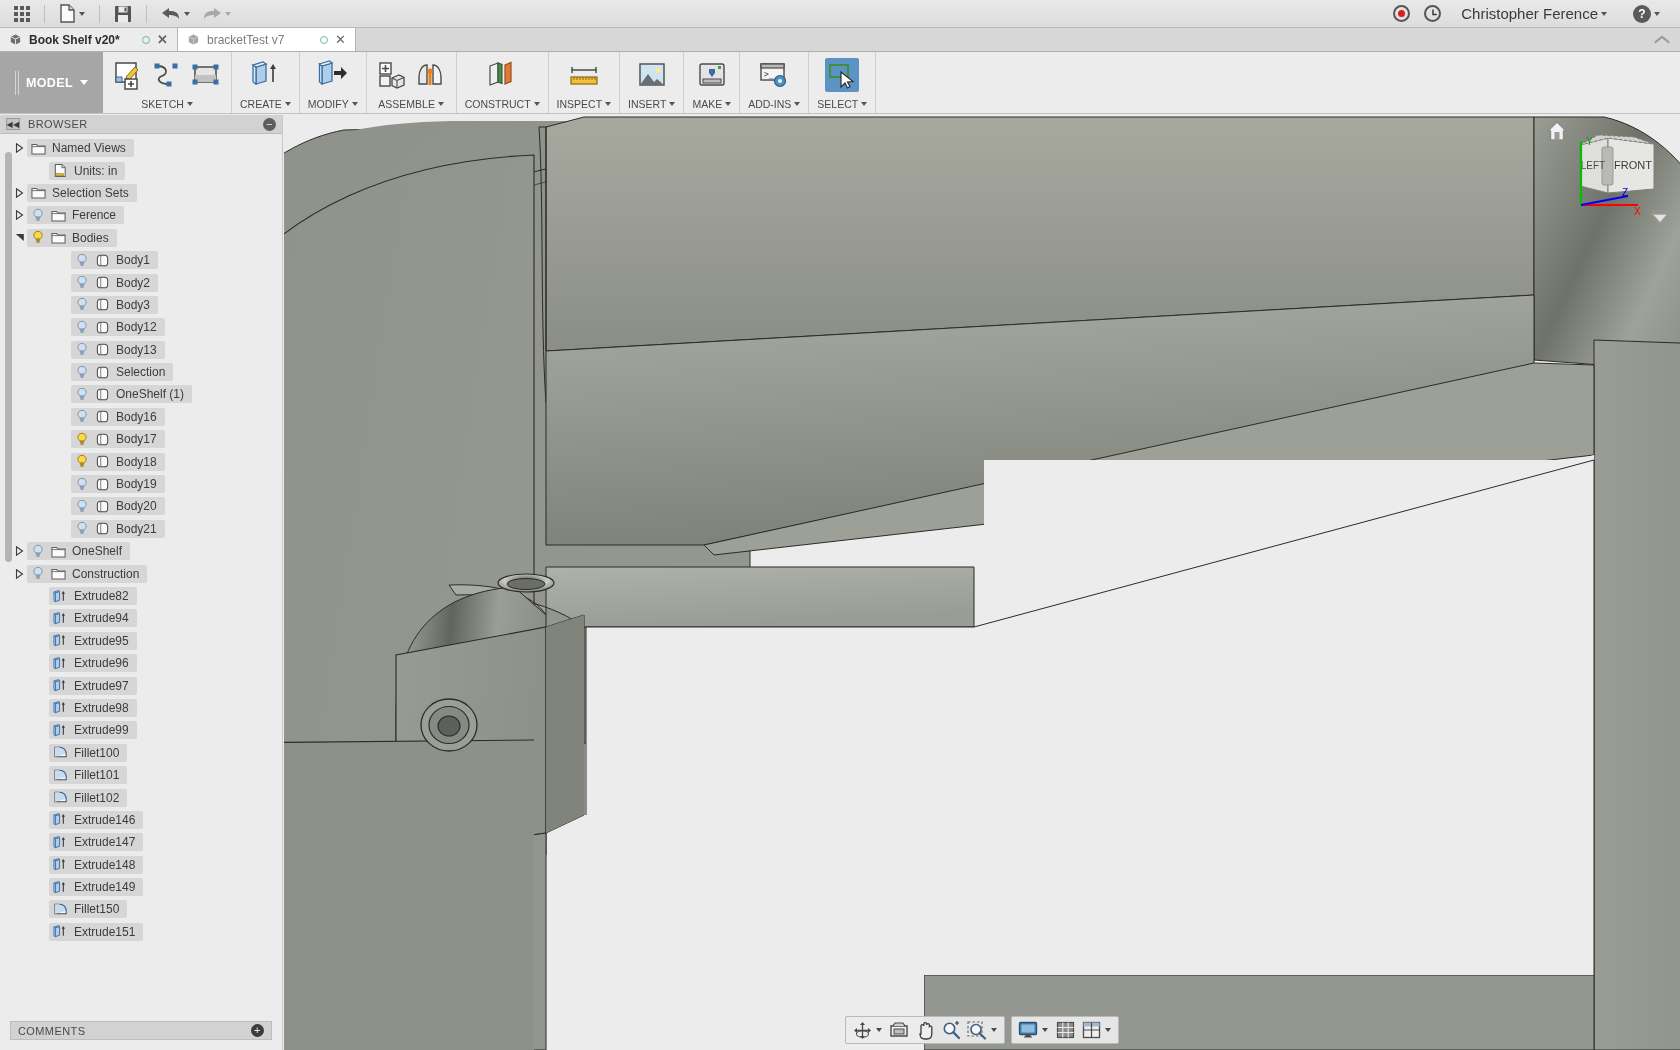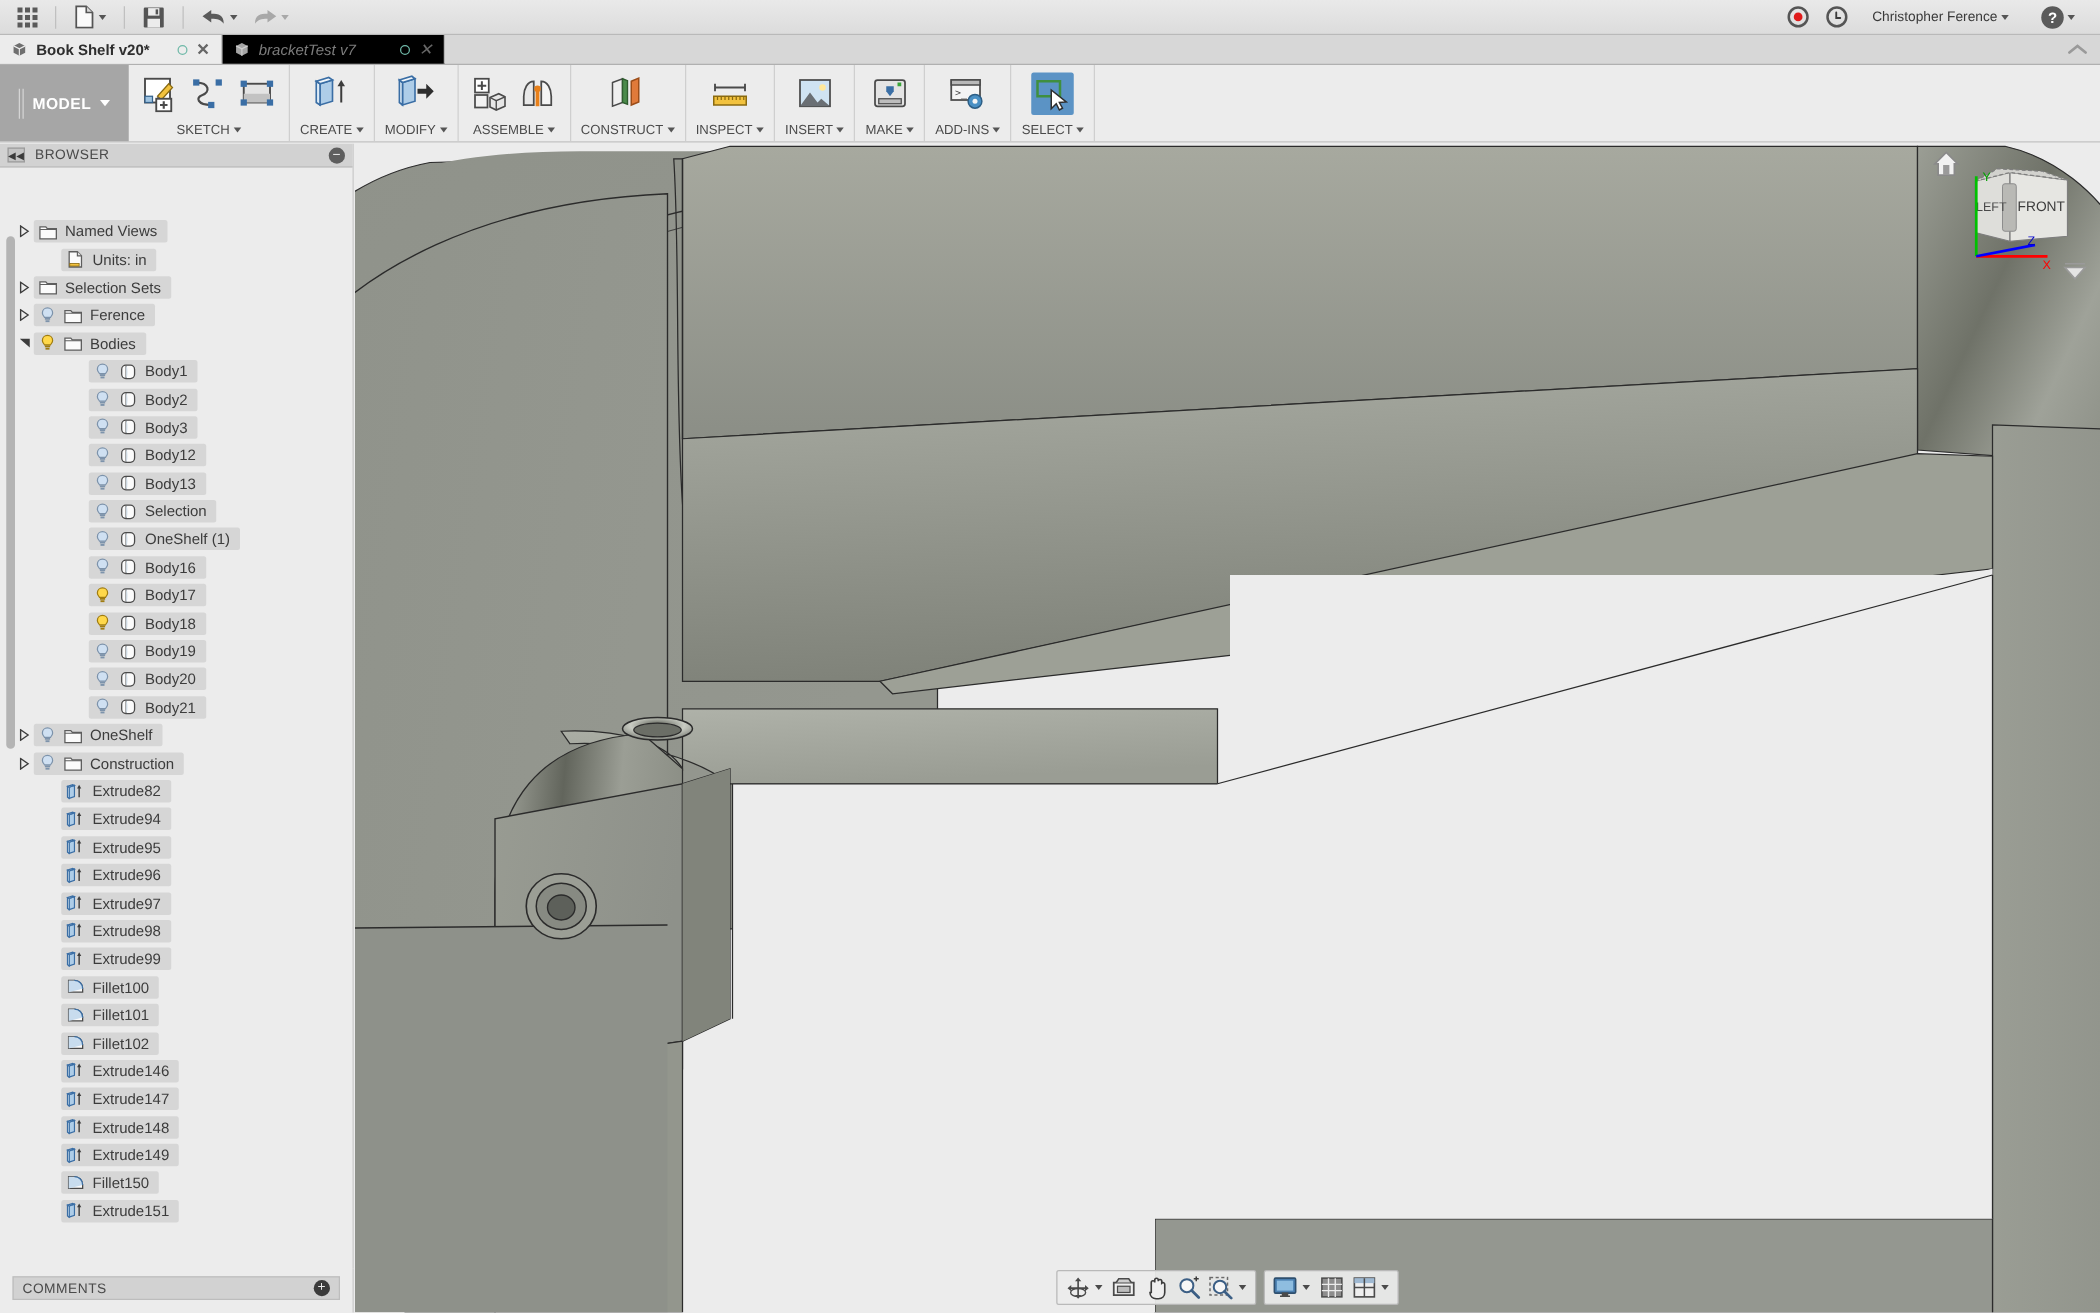--- a/index.html
+++ b/index.html
@@ -19,21 +19,21 @@
     display:flex; align-items:center;
     padding:0 8px;
     position:relative;
   }
   .abtn { display:flex; align-items:center; gap:3px; padding:2px 6px; cursor:pointer; }
   .caret-sm { width:0;height:0;border-left:3px solid transparent;border-right:3px solid transparent;border-top:4px solid #555; }
   #grid-icon { display:grid; grid-template-columns:repeat(3,4px); grid-template-rows:repeat(3,4px); gap:2px; }
   #grid-icon i { background:#5a5a5a; display:block; width:4px;height:4px; }
   .sep-v { width:1px; height:18px; background:#c0c0c0; margin:0 8px; }
   #user-area { margin-left:auto; display:flex; align-items:center; gap:14px; padding-right:6px; }
-  #user-name { font-size:11px; color:#3a3a3a; }
+  #user-name { font-size:15px; color:#3a3a3a; }
   .circ-ico { width:17px;height:17px;border-radius:50%;border:2px solid #555; display:flex;align-items:center;justify-content:center; }
   .rec-dot { width:7px;height:7px;border-radius:50%;background:#e01b1b; }
   .help-ico { width:18px;height:18px;border-radius:50%;background:#5a5a5a;color:#fff;font-size:12px;font-weight:bold;display:flex;align-items:center;justify-content:center; }
 
   
   #doc-tabs {
     height:24px; width:100%;
     background:#d7d7d7;
     border-bottom:1px solid #b0b0b0;
     display:flex; align-items:stretch;
@@ -41,21 +41,21 @@
   .doc-tab {
     display:flex; align-items:center; gap:7px;
     padding:0 9px;
     font-size:12px;
     border-right:1px solid #b5b5b5;
     cursor:pointer;
     min-width:178px;
     justify-content:space-between;
   }
   .doc-tab.active { background:#ececec; font-weight:bold; color:#2e2e2e; }
-  .doc-tab.inactive { background:#000000; color:#7c7c7c;font-style:italic; }
+  .doc-tab.inactive { background:#ffffff; color:#7c7c7c; }
   .tab-cube { width:13px;height:13px;flex:none; }
   .tab-name { flex:1; white-space:nowrap; }
   .tab-dot { width:8px;height:8px;border-radius:50%;border:1.5px solid #6fb9a8; }
   .tab-x { font-size:13px; color:#666; line-height:1; }
   #tabs-collapse { margin-left:auto; padding:0 10px; display:flex;align-items:center; }
 
   
   #ribbon {
     height:62px; width:100%;
     background:#ececec;
@@ -98,21 +98,21 @@
   #browser-header {
     height:19px; background:#d2d2d2;
     border-bottom:1px solid #bdbdbd;
     display:flex; align-items:center; padding:0 6px;
     font-size:11px; color:#4a4a4a; letter-spacing:.4px;
   }
   .hdr-btn { width:14px;height:12px;background:#c4c4c4;border:1px solid #9b9b9b;display:flex;align-items:center;justify-content:center;font-size:8px;color:#3a3a3a;cursor:pointer; }
   #browser-title { margin-left:8px; }
   #browser-minus { margin-left:auto; width:13px;height:13px;border-radius:50%;background:#5e5e5e;color:#ececec;display:flex;align-items:center;justify-content:center;font-size:11px;line-height:1;cursor:pointer; }
 
-  #tree { flex:1; overflow:hidden; position:relative; padding-top:3px;margin-top:37px; }
+  #tree { flex:1; overflow:hidden; position:relative; padding-top:3px; }
   #tree-scroll-track { position:absolute; left:5px; top:0; width:7px; height:100%; }
   #tree-scroll-thumb { position:absolute; left:5px; top:18px; width:7px; height:410px; background:#b4b4b4; border-radius:4px; }
 
   .node { display:flex; align-items:center; height:22.4px; font-size:12px; color:#3c3c3c; cursor:pointer; }
   .twisty { width:15px; height:100%; display:flex; align-items:center; justify-content:center; flex:none; }
   .tri-c { width:9px;height:10px; }
   .tri-o { width:10px;height:9px; }
   .node-chip { display:flex; align-items:center; gap:6px; background:#d6d6d6; border-radius:2px; padding:2px 8px 2px 4px; height:18px; }
   .bulb { width:14px;height:15px;flex:none; }
   .nico { width:15px;height:15px;flex:none; }

